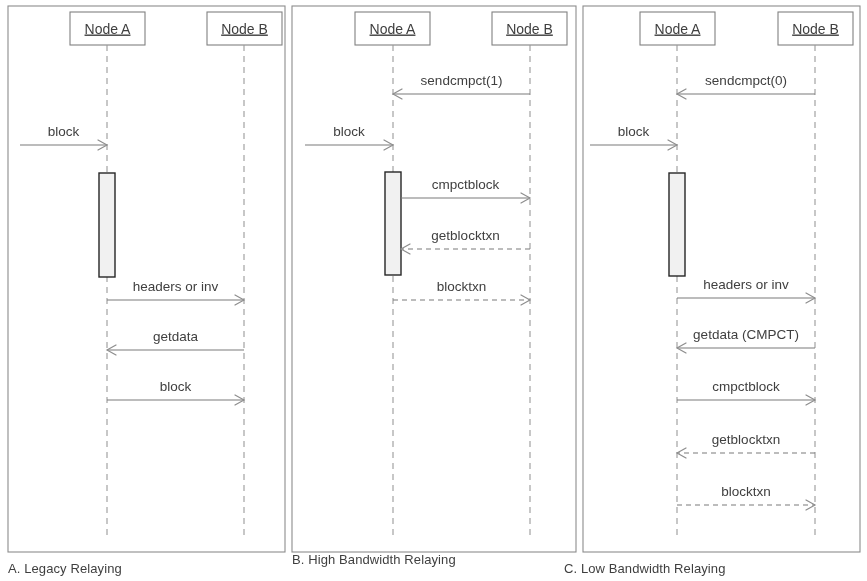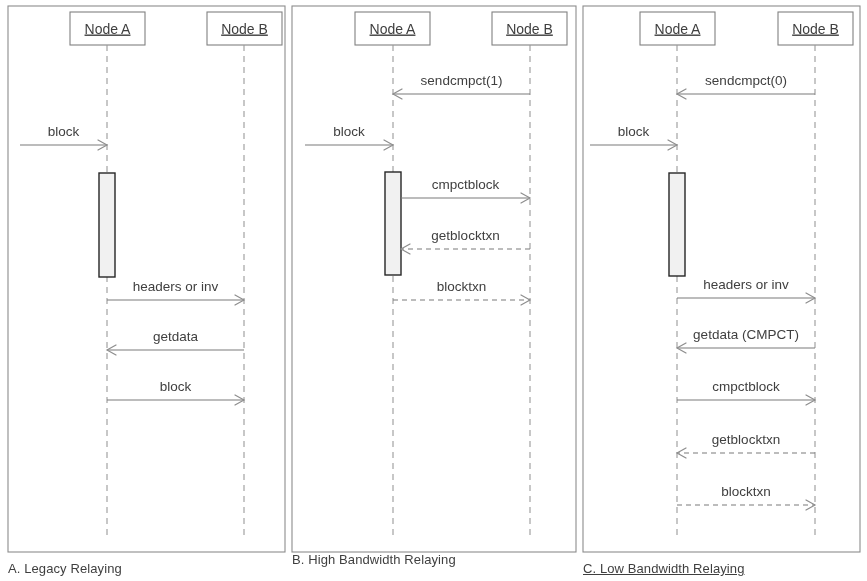--- a/index.html
+++ b/index.html
@@ -205,15 +205,15 @@
         <g>
           <line x1="677" y1="505" x2="815" y2="505" class="msg-line dashed"></line>
           <path d="M 806 500 L 815 505 L 806 510" class="msg-head"></path>
           <text x="746" y="496" class="msg-label">blocktxn</text>
         </g>
       </g>
     </svg>
   <div id="caption-layer">
       <div class="panel-caption" style="left: 8px; top: 561px;">A. Legacy Relaying</div>
       <div class="panel-caption" style="left: 292px; top: 552px;">B. High Bandwidth Relaying</div>
-      <div class="panel-caption" style="left: 583px; top: 561px; text-decoration: underline;">C. Low Bandwidth Relaying</div>
+      <div class="panel-caption" style="left: 564px; top: 561px;">C. Low Bandwidth Relaying</div>
     </div>
 </div>
 
 </body></html>

